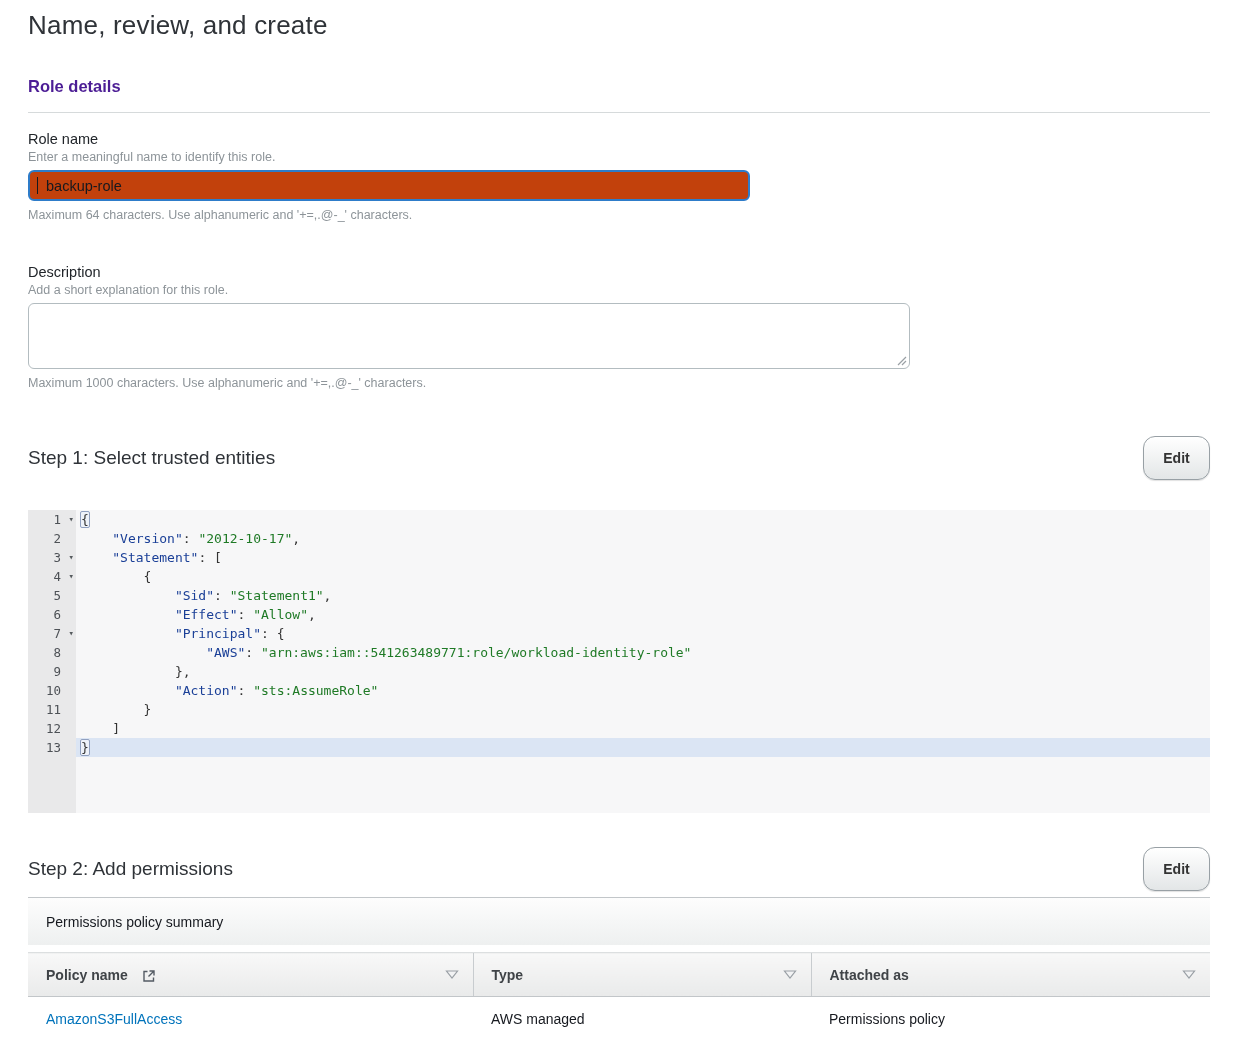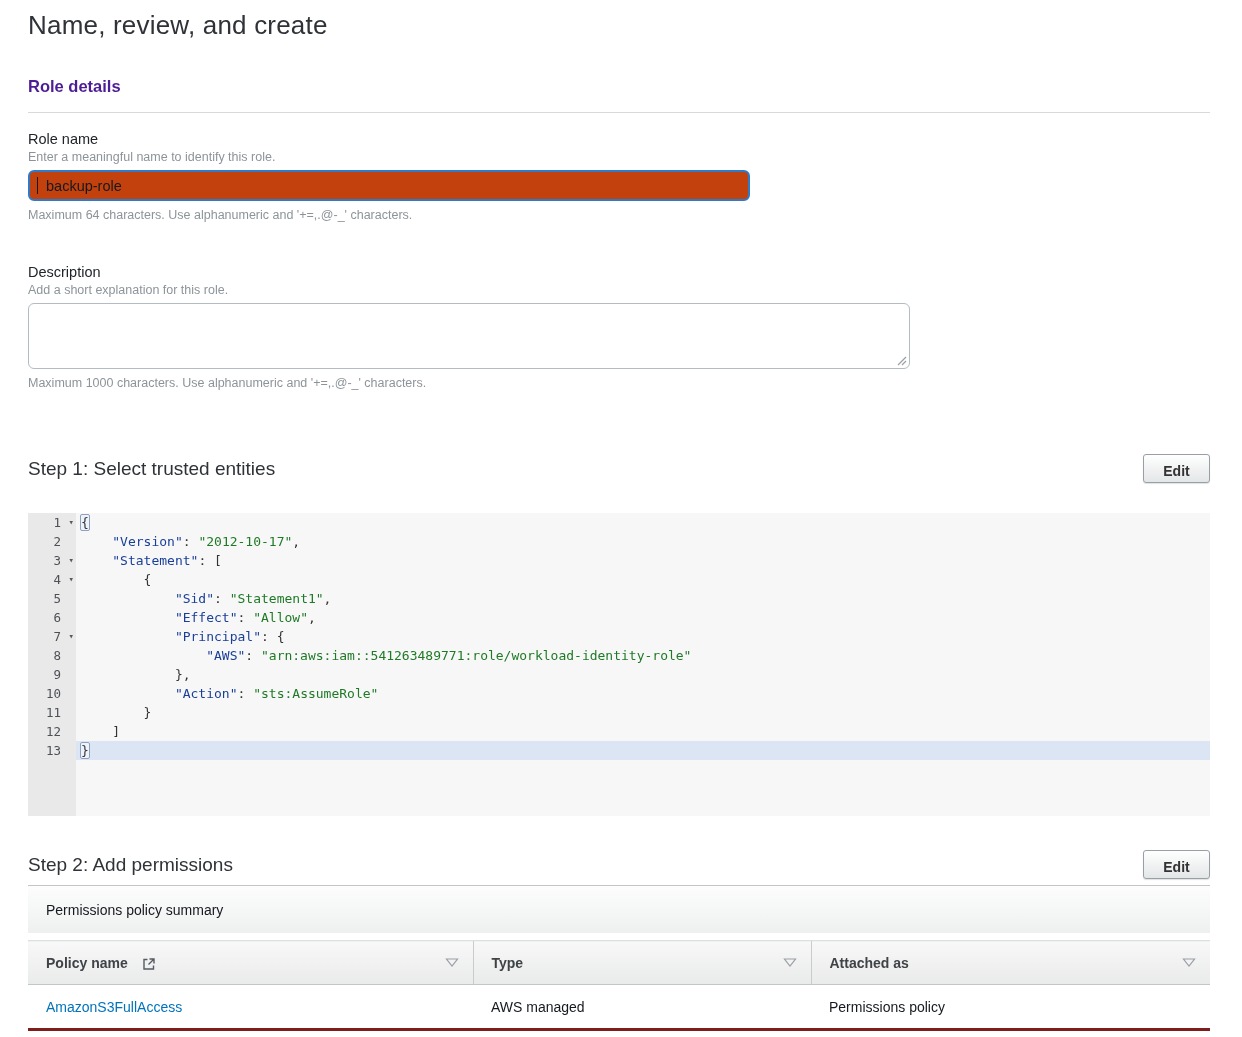--- a/index.html
+++ b/index.html
@@ -30,28 +30,28 @@
 
   .textarea-wrap { position:relative; margin-top:6px; width:882px; }
   textarea.text-area {
     width:882px; height:66px; resize:none; padding:8px 10px;
     font-family:"Liberation Sans", sans-serif; font-size:14px; color:#16191f;
     border:1px solid #b3bcc0; border-radius:6px; outline:none; background:#fff; display:block;
   }
   .resize-grip { position:absolute; right:3px; bottom:3px; pointer-events:none; }
 
   .step-header { display:flex; align-items:center; justify-content:space-between; }
-  .step-header.step1 { margin-top:64px; }
+  .step-header.step1 { margin-top:46px; }
   .step-header.step2 { margin-top:34px; }
   .step-title { font-size:19px; font-weight:400; color:#2f3338; }
   button.edit-btn {
-    min-width:67px; height:29px; padding:8px 17px;
+    min-width:67px; height:44px; padding:8px 17px;
     font-family:"Liberation Sans", sans-serif; font-size:14px; font-weight:700; color:#333;
     background:linear-gradient(#ffffff,#e3e6e7);
-    border:1px solid #98a0a5; border-radius:3px;
+    border:1px solid #98a0a5; border-radius:12px;
     box-shadow:0 1px 1px rgba(0,0,0,.12); cursor:pointer;
   }
 
   
   .editor {
     position:relative; margin-top:30px; width:1182px; height:303px;
     background:#f7f7f8; font-family:"DejaVu Sans Mono", monospace; font-size:13px; line-height:19px;
     overflow:hidden;
   }
   .gutter-bg { position:absolute; left:0; top:0; bottom:0; width:48px; background:#e9e9ea; }

